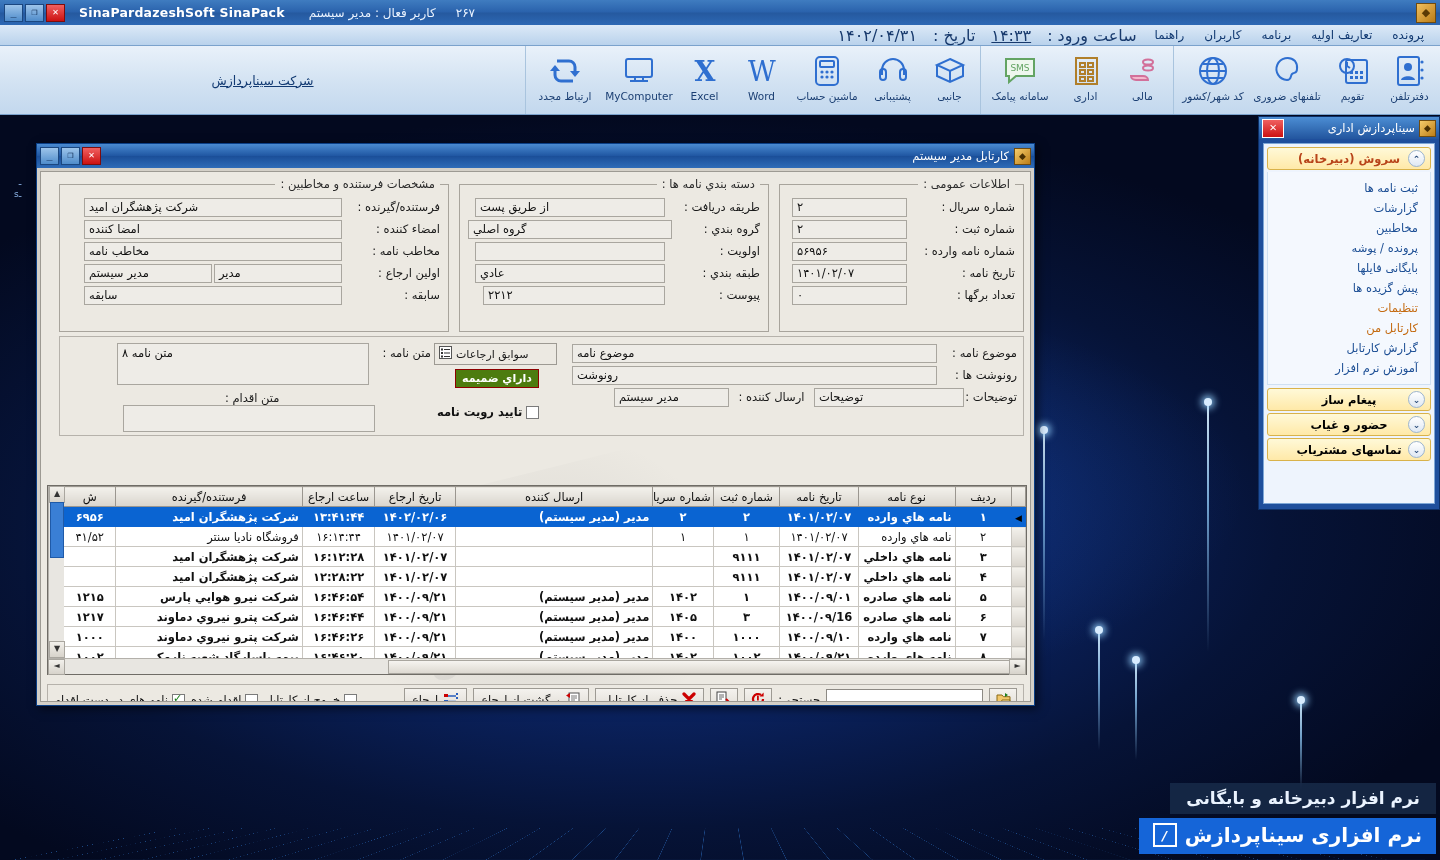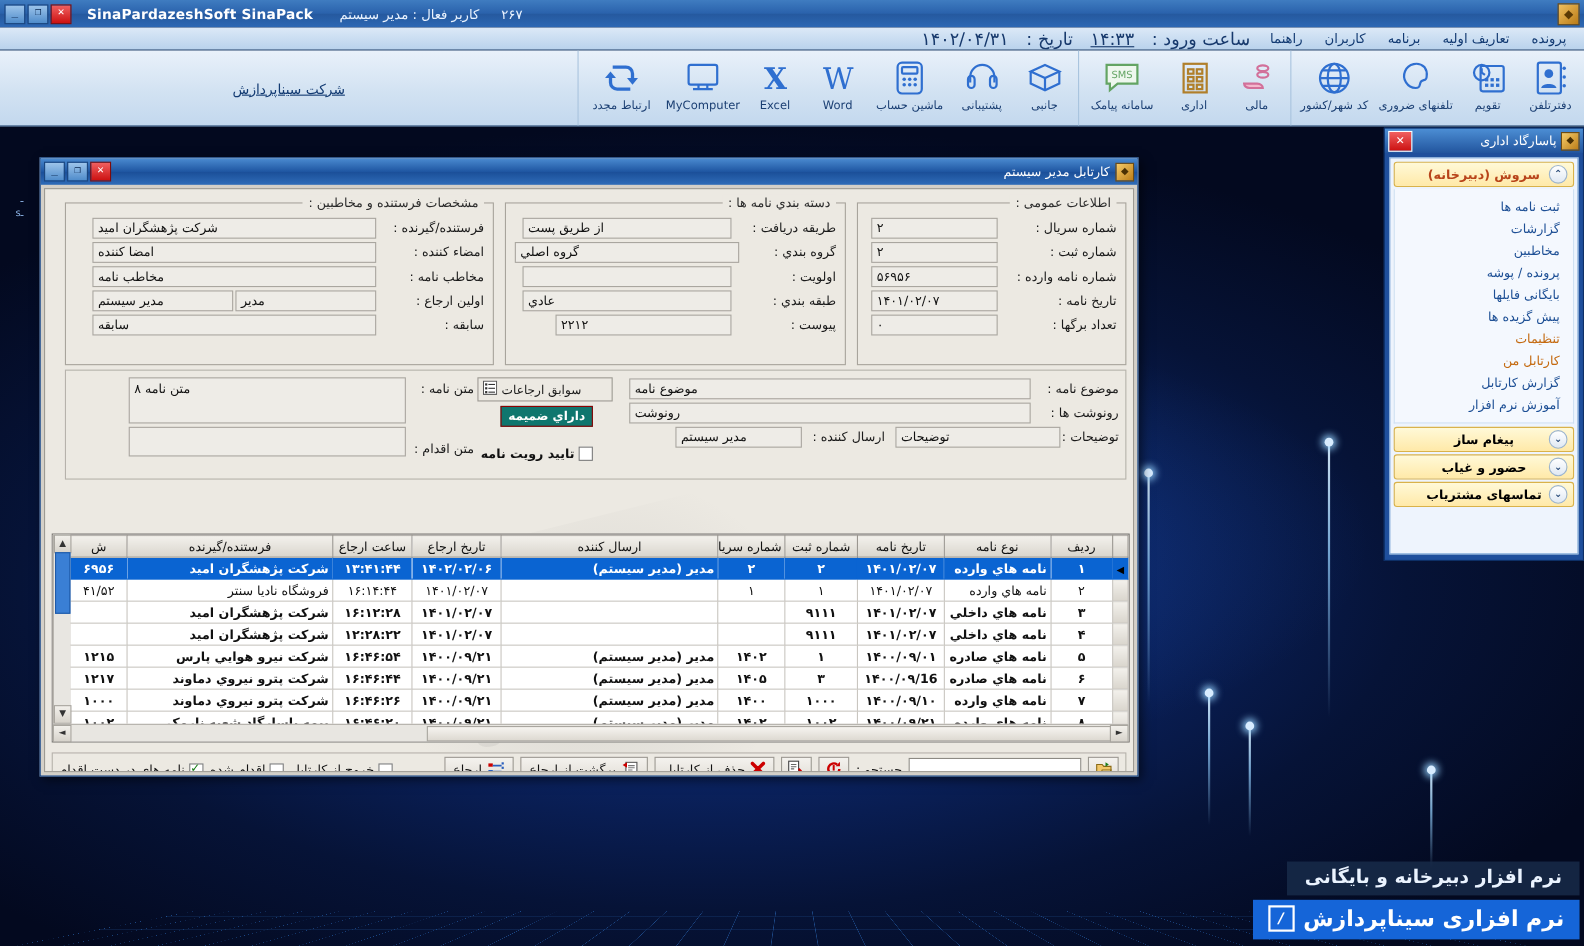--- a/index.html
+++ b/index.html
@@ -99,21 +99,21 @@
      display:flex;align-items:center;justify-content:center;}
 
   
   .gbox{position:absolute;border:1px solid #a8a49c;box-sizing:border-box;}
   .gbox>legend, .gbox .cap{position:absolute;top:-8px;right:8px;background:#ece9e2;padding:0 5px;font-size:11.5px;color:#2b2b2b;}
   .frow{display:flex;align-items:center;justify-content:flex-start;height:20px;margin-bottom:2px;}
   .flbl{font-size:11.5px;color:#1a1a1a;white-space:nowrap;text-align:right;}
   .fin{background:#eeece7;border:1px solid #a9a69f;box-sizing:border-box;height:19px;
      font-size:11.5px;color:#111;display:flex;align-items:center;justify-content:flex-start;padding:0 4px;}
 
-  .redbadge{background:#0f766e;color:#ffffff;border:1px solid #8d0000;font-size:11px;font-weight:bold;
+  .redbadge{background:#4d7c0f;color:#ffffff;border:1px solid #8d0000;font-size:11px;font-weight:bold;
      padding:2px 6px;display:inline-flex;align-items:center;}
   .smallbtn{background:#ece9e2;border:1px solid #9d9a93;height:20px;display:inline-flex;align-items:center;
      gap:4px;padding:0 4px;font-size:11px;color:#1a1a1a;}
   .chk{width:11px;height:11px;border:1px solid #7b7b7b;background:#fff;display:inline-block;vertical-align:middle;}
   .chk.on{background:#ffffff;position:relative}
   .chk.on:after{content:"\2713";position:absolute;left:0px;top:-3px;font-size:11px;color:#127a12;font-weight:bold}
 
   
   #grid{position:absolute;left:6px;top:313px;width:980px;height:190px;border:1px solid #6f6c66;background:#fff;box-sizing:border-box;}
   table.dg{border-collapse:collapse;width:100%;table-layout:fixed;font-size:11.5px;}
@@ -372,21 +372,21 @@
       <div class="lb">ارتباط مجدد</div>
     </div>
   </div>
 
   <div id="company-name">شرکت سیناپردازش</div>
 </div>
 
 <div id="sidepanel">
   <div class="sp-title">
     <div class="sp-ic">◆</div>
-    <span>پاسارگاد اداری</span>
+    <span>سیناپردازش اداری</span>
     <div class="sp-x">✕</div>
   </div>
   <div class="sp-body">
 
     <div class="acc-head active">
       <div class="chev">⌃</div>
       <span>سروش (دبیرخانه)</span>
     </div>
     <div class="acc-body">
       <div class="li">ثبت نامه ها</div>
@@ -471,21 +471,21 @@
         <div class="frow">
           <div class="flbl" style="width:95px">اولویت :</div>
           <div class="fin" style="width:190px;justify-content:flex-end"></div>
         </div>
         <div class="frow">
           <div class="flbl" style="width:95px">طبقه بندي :</div>
           <div class="fin" style="width:190px;justify-content:flex-end">عادي</div>
         </div>
         <div class="frow">
           <div class="flbl" style="width:95px">پیوست :</div>
-          <div class="fin" style="width:160px;justify-content:flex-end">۲۲۱۲</div>
+          <div class="fin" style="width:182px;justify-content:flex-end">۲۲۱۲</div>
         </div>
       </div>
     </div>
 
     <div class="gbox" style="right:581px;top:12px;width:390px;height:148px;">
       <div class="cap">مشخصات فرستنده و مخاطبین :</div>
       <div style="padding:12px 8px 0 8px;">
         <div class="frow">
           <div class="flbl" style="width:98px">فرستنده/گیرنده :</div>
           <div class="fin" style="width:258px;justify-content:flex-end">شرکت پژهشگران امید</div>
@@ -556,21 +556,21 @@
           <span class="chk"></span>
           <span>تایید رویت نامه</span>
         </span>
       </div>
 
       <div style="position:absolute;right:592px;top:6px;left:6px;">
         <div style="display:flex;align-items:flex-start;">
           <div class="flbl" style="width:62px;padding-top:3px">متن نامه :</div>
           <div class="fin" style="width:252px;height:42px;align-items:flex-start;padding-top:2px;justify-content:flex-end">متن نامه ۸</div>
         </div>
-        <div style="display:flex;align-items:flex-end;margin-top:3px;">
+        <div style="display:flex;align-items:center;margin-top:3px;flex-direction:column;">
           <div class="flbl" style="width:62px;padding-top:3px">متن اقدام :</div>
           <div class="fin" style="width:252px;height:27px;align-items:flex-start;padding-top:2px;justify-content:flex-end"></div>
         </div>
       </div>
     </div>
 
     <div id="grid">
       <div style="position:absolute;right:0;left:15px;top:0;bottom:16px;overflow:hidden;">
         <table class="dg">
           <colgroup>

